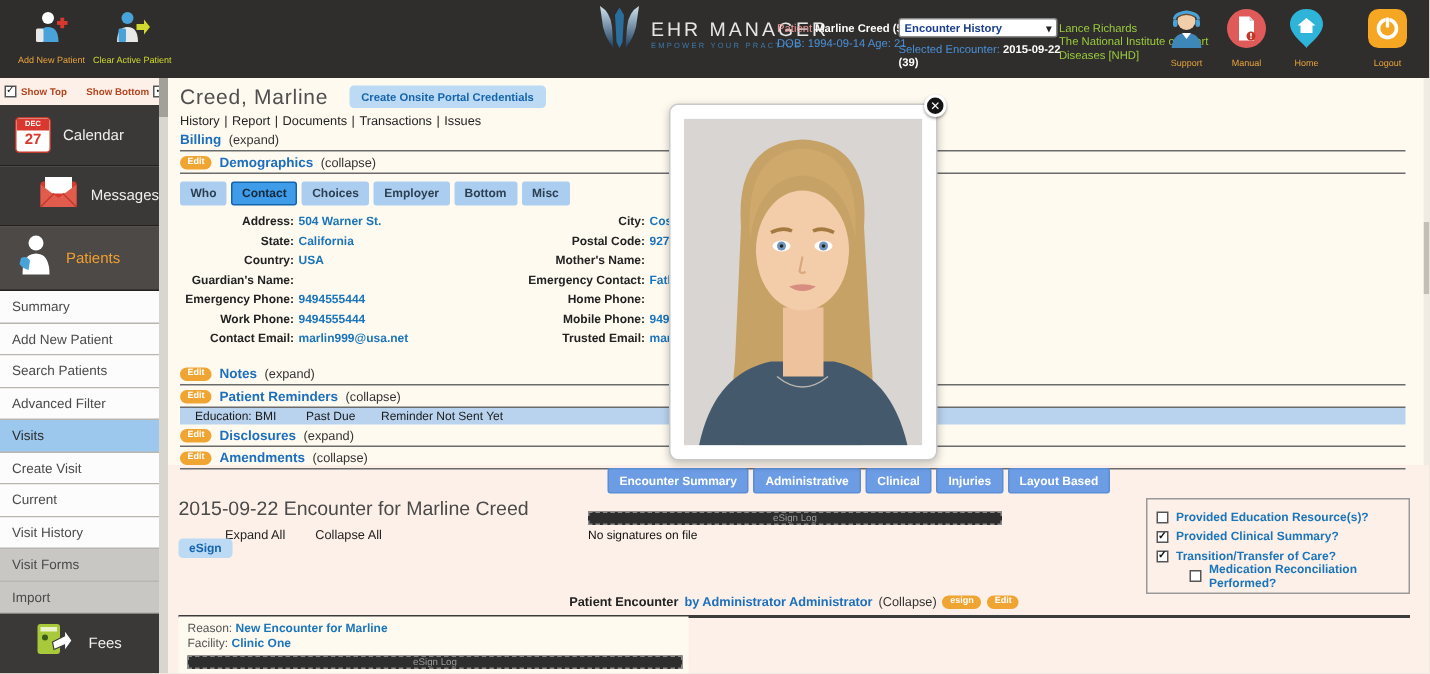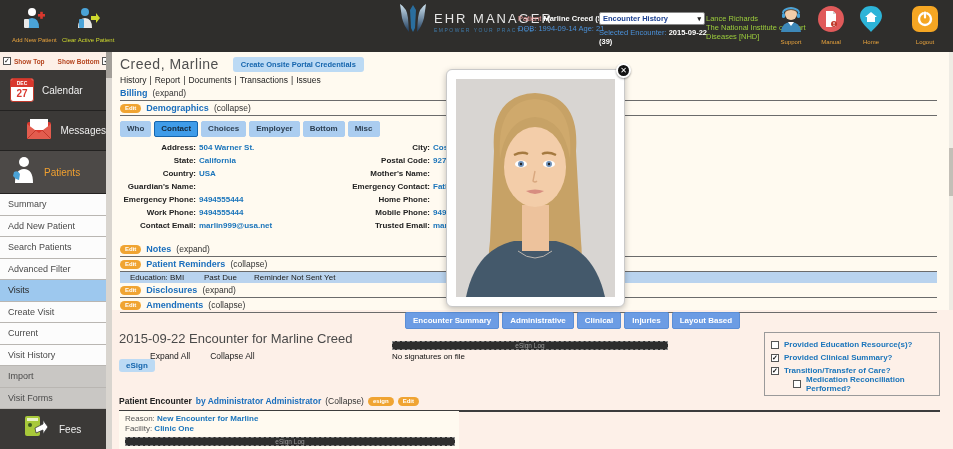--- a/index.html
+++ b/index.html
@@ -79,21 +79,21 @@
   .enc-title { position:absolute; left:119px; top:331px; font-size:13px; color:#4a4a4a; }
   .expand-row { position:absolute; left:150px; top:351px; display:flex; gap:20px; font-size:8.5px; color:#222; }
   .expand-row span { cursor:pointer; }
   .esign-btn { position:absolute; left:119px; top:359px; background:#bcdaf4; color:#1565ad; font-size:8px; font-weight:bold; padding:2px 7px; border-radius:3px; border:none; cursor:pointer; }
   .esign-log { background:#2e2e2e; border:1px dashed #8a8a8a; height:9px; text-align:center; font-size:6.5px; color:#9a9a9a; line-height:8px; }
   .esign1 { position:absolute; left:392px; top:341px; width:276px; }
   .nosig { font-size:8px; color:#111; margin-top:2px; }
   .chk-panel { position:absolute; left:764px; top:332px; width:176px; border:1px solid #9a9a9a; padding:5px 6px; }
   .chk-row { display:flex; align-items:center; gap:5px; height:13px; font-size:8px; font-weight:bold; color:#1b75bb; }
   .chk-row.indent { padding-left:22px; }
-  .pe-row { position:absolute; left:119px; top:396px; width:821px; display:flex; align-items:center; gap:4px; border-bottom:2px solid #3c3c3c; padding-bottom:4px; }
+  .pe-row { position:absolute; left:119px; top:396px; width:821px; display:flex; align-items:center; gap:4px; border-bottom:2px solid #3c3c3c; padding-bottom:4px;justify-content:center; }
   .pe-prefix { font-size:8.5px; font-weight:bold; color:#222; }
   .pe-by { font-size:8.5px; font-weight:bold; color:#1b6fbd; cursor:pointer; }
   .pe-suffix { font-size:8.5px; color:#333; }
   .sub-panel { position:absolute; left:119px; top:411px; width:340px; height:38px; background:#fffaf0; padding:3px 4px 0 6px; }
   .sub-panel .line { font-size:8px; color:#555; height:10px; }
   .sub-panel .line b { color:#1b75bb; font-weight:bold; }
   .esign2 { margin-top:3px; width:330px; }
 
   
   .photo-card { position:absolute; left:446px; top:69px; width:179px; height:238px; background:#fff; border:1px solid #c9c9c9;
@@ -269,22 +269,22 @@
 
   <div class="sb-menu">
     <div class="sb-item">Summary</div>
     <div class="sb-item">Add New Patient</div>
     <div class="sb-item">Search Patients</div>
     <div class="sb-item">Advanced Filter</div>
     <div class="sb-item sel">Visits</div>
     <div class="sb-item">Create Visit</div>
     <div class="sb-item">Current</div>
     <div class="sb-item">Visit History</div>
+    <div class="sb-item gray">Visit Forms</div>
     <div class="sb-item gray">Import</div>
-    <div class="sb-item gray">Visit Forms</div>
   </div>
 
   <div class="sb-fees">
     <span>
       <svg width="26" height="26" viewBox="0 0 26 26">
         <rect x="2" y="2" width="15" height="20" rx="2" fill="#a8c93a"></rect>
         <rect x="4" y="4" width="11" height="3" fill="#e9f2c8"></rect>
         <circle cx="7" cy="11" r="2" fill="#3a5a1e"></circle>
         <path d="M12 14 L20 10 L20 6 L25 13 L20 20 L20 16 L13 19 Z" fill="#fff" stroke="#3a3a3a" stroke-width="0.8"></path>
       </svg>

